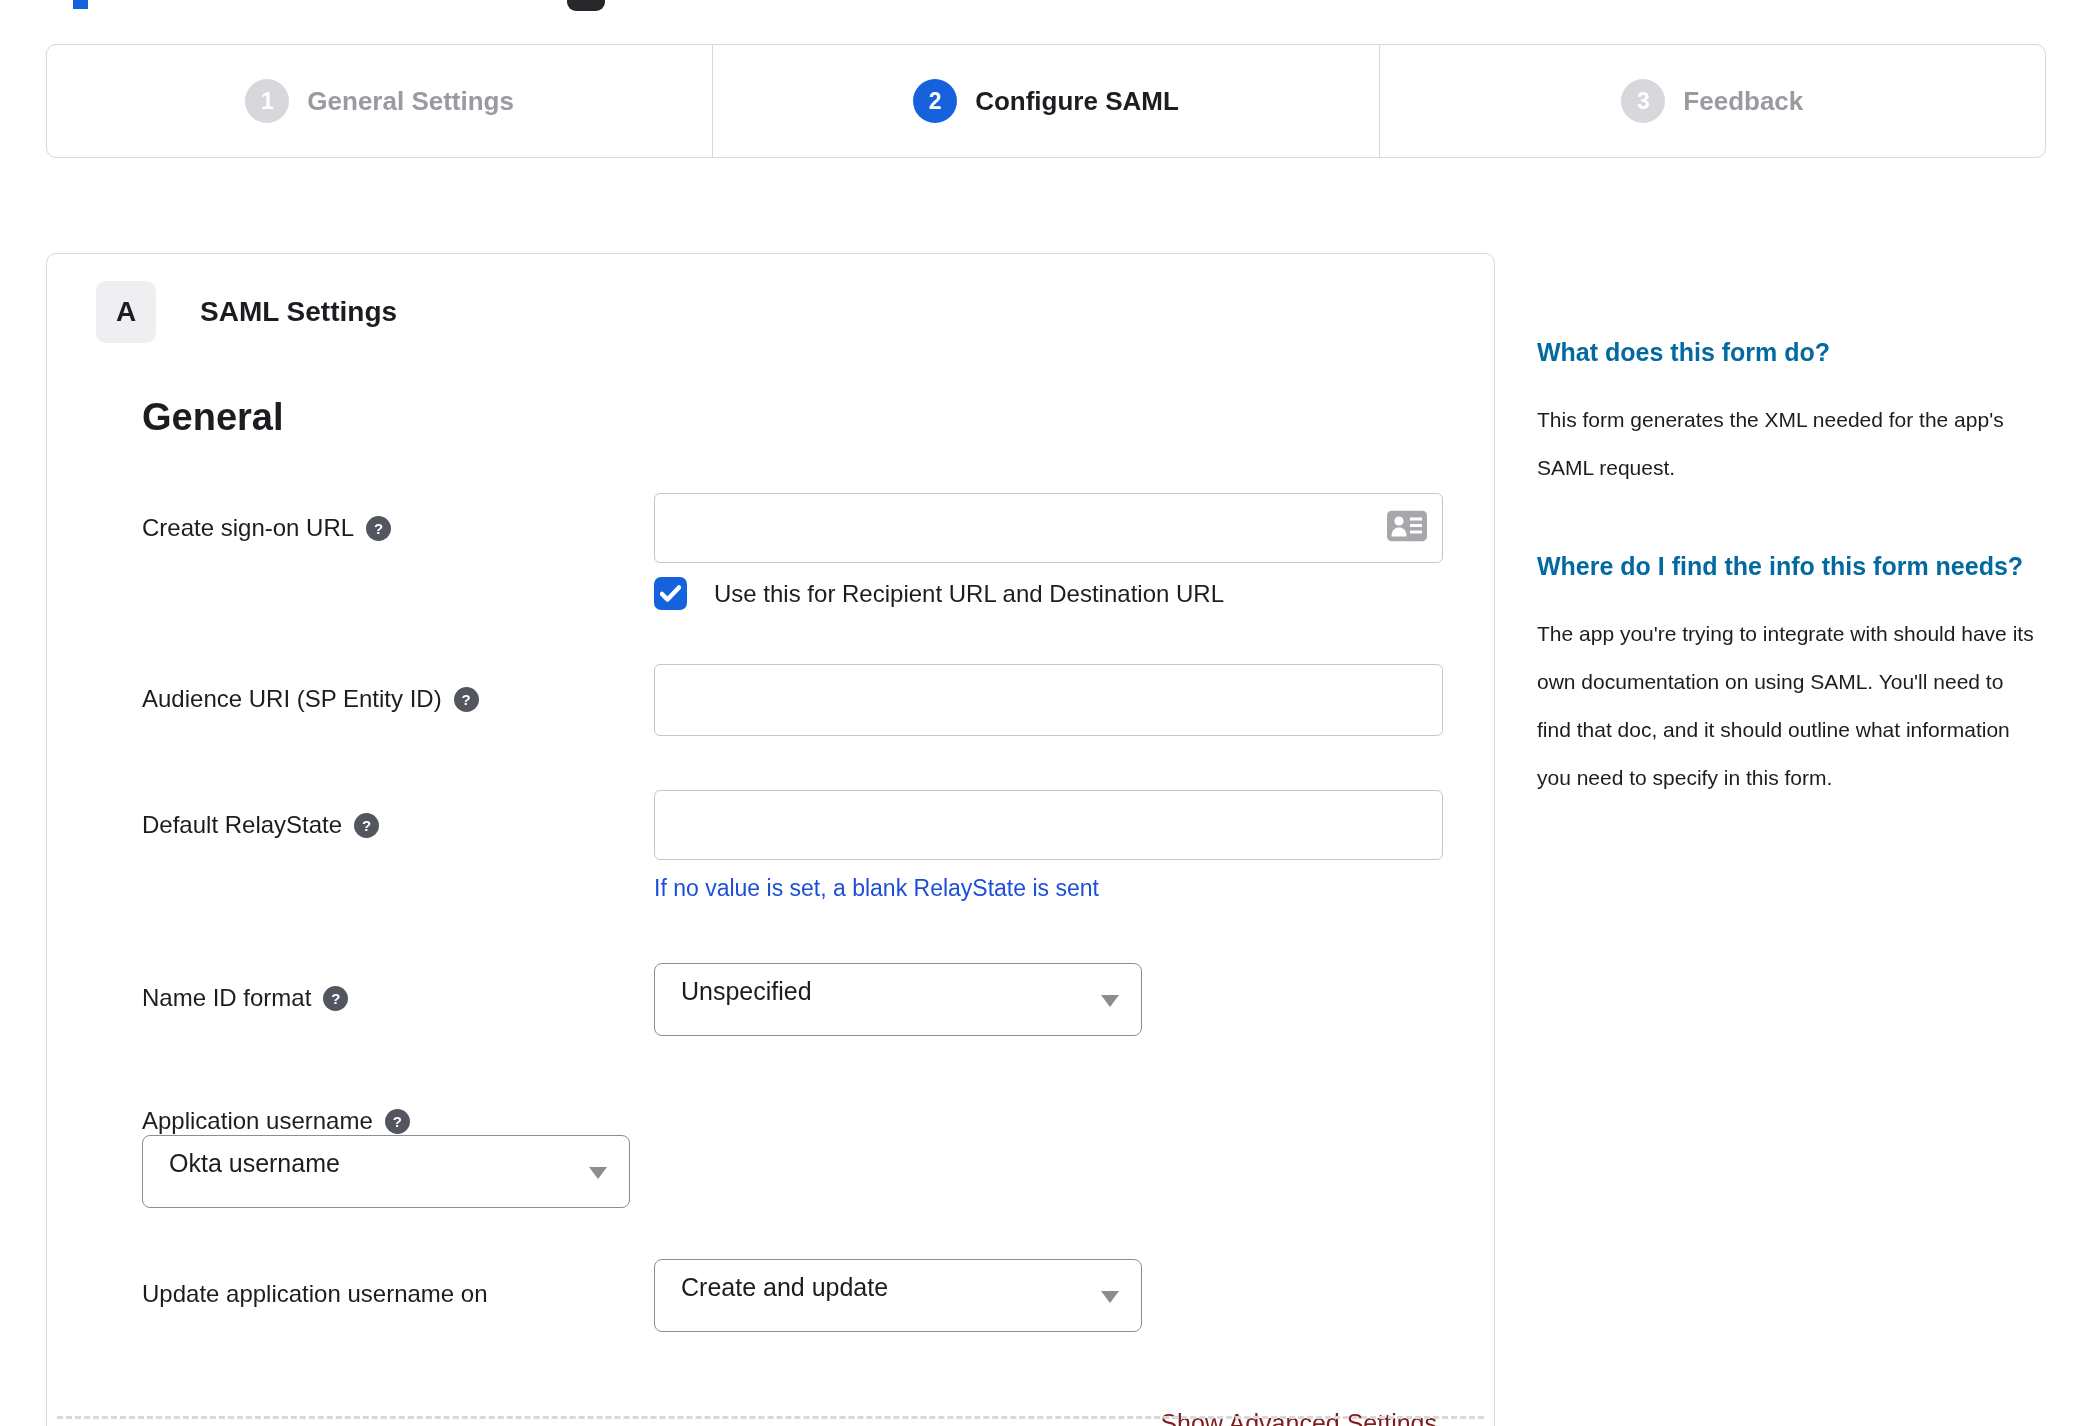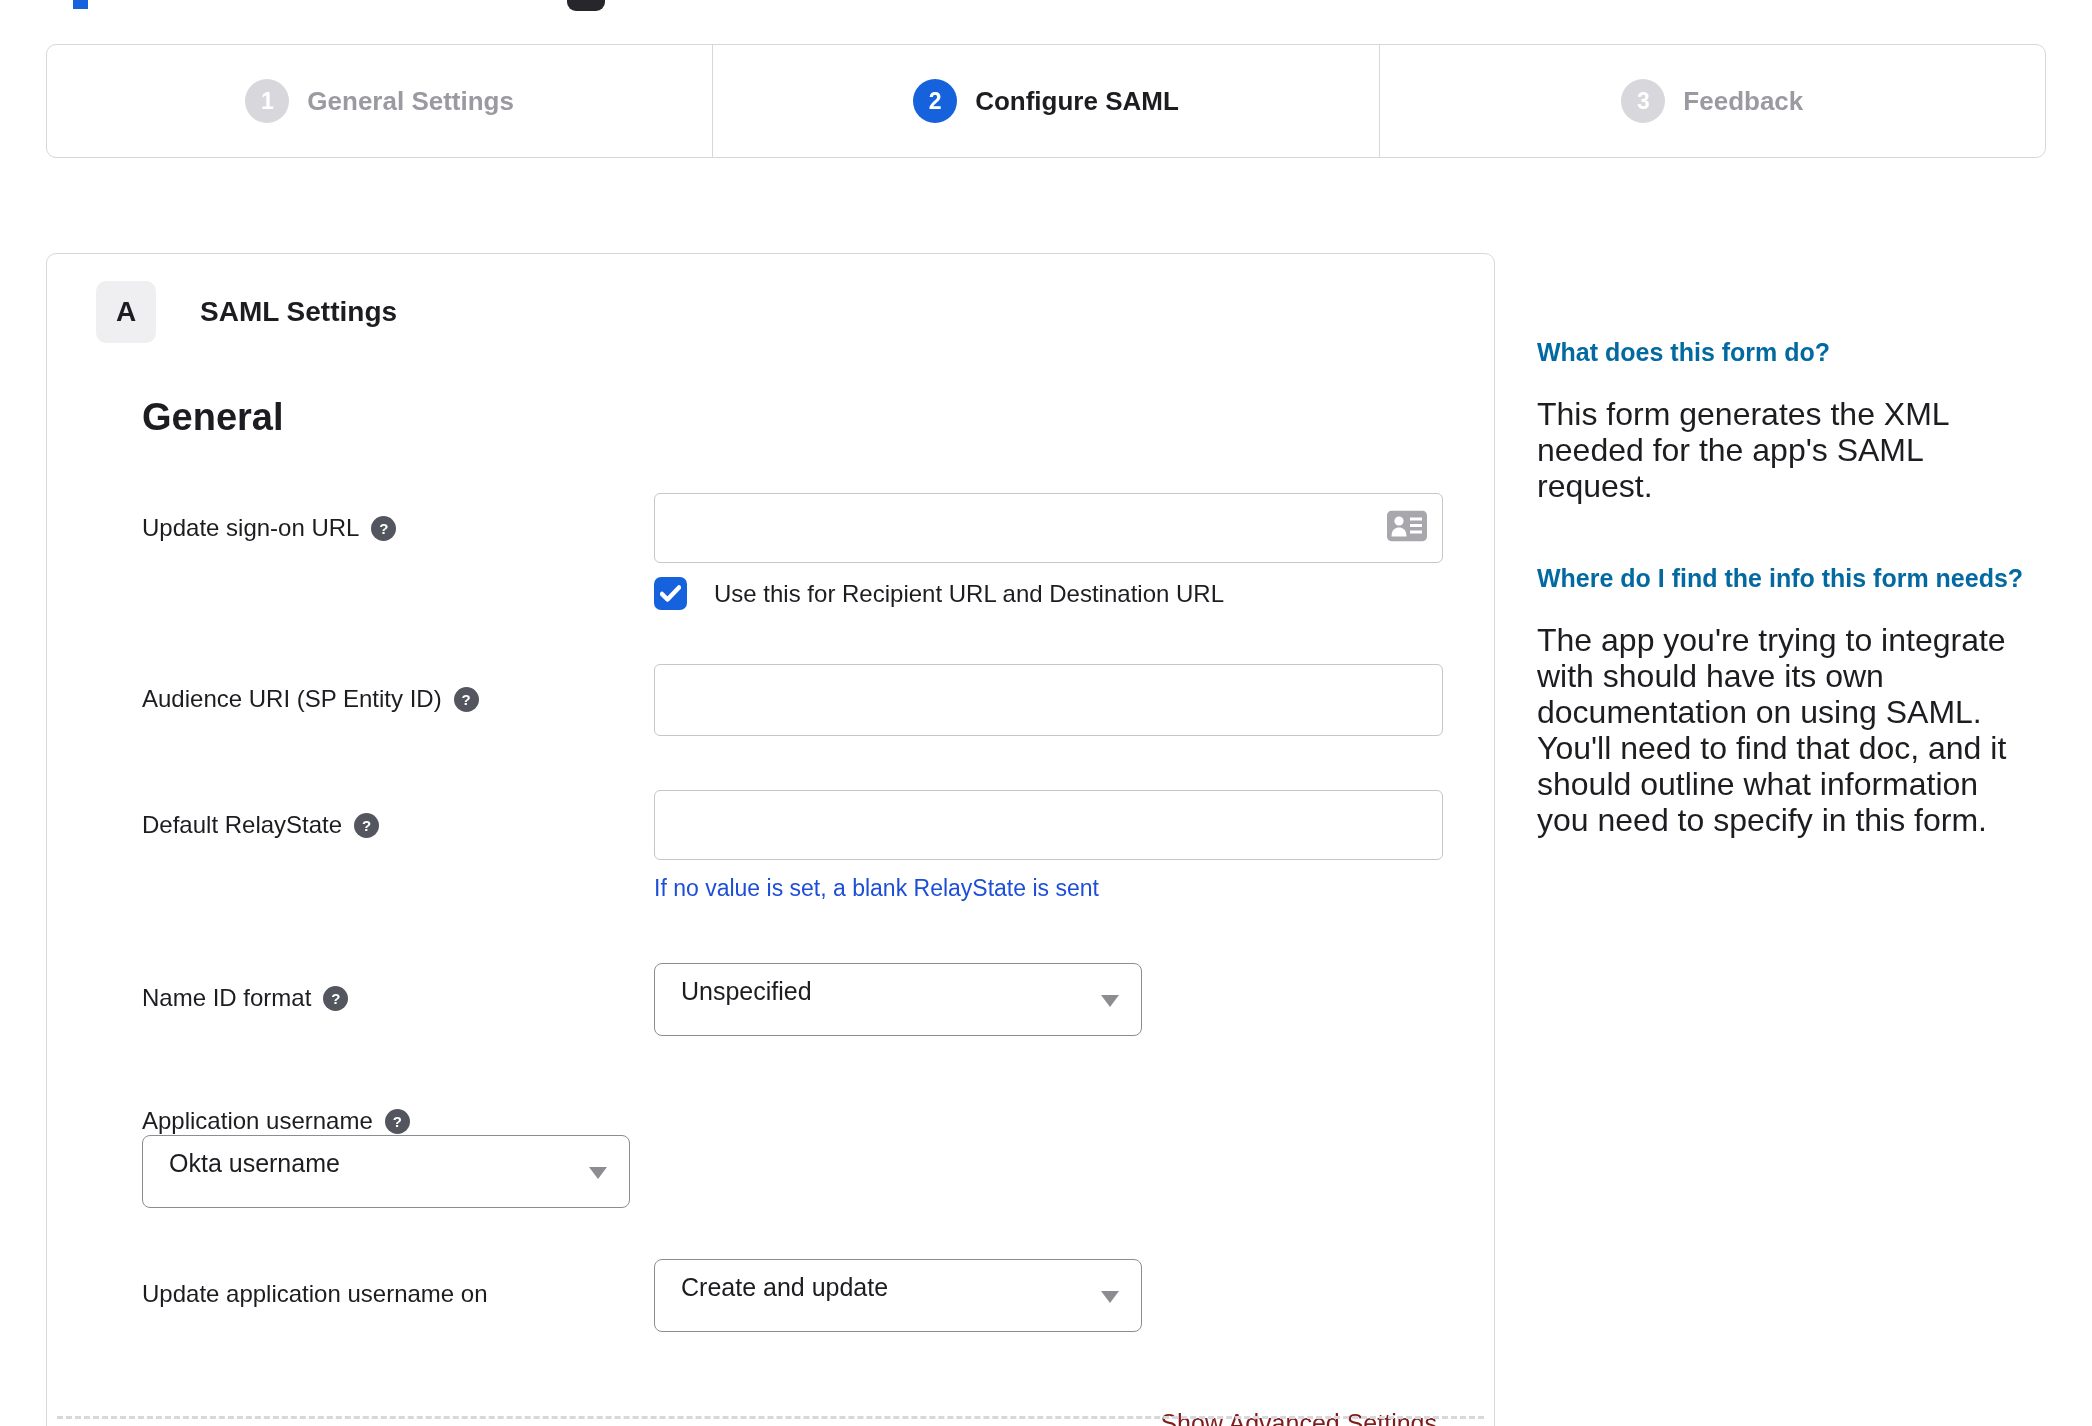--- a/index.html
+++ b/index.html
@@ -67,21 +67,21 @@
                    width:0; height:0; border-left:9px solid transparent;
                    border-right:9px solid transparent; border-top:12px solid #8d8d91; }
 
   .adv-row { margin-top:77px; text-align:right; }
   .adv-link { font-size:25px; font-weight:500; color:#7f1d1d; text-decoration:none;
               cursor:pointer; }
 
   
   .sidebar { position:absolute; left:1537px; top:330px; width:500px; }
   .sb-h { font-size:25px; font-weight:bold; line-height:44px; color:#0369a1; }
-  .sb-p { font-size:32px; line-height:36px; color:#1d1d21; margin-top:22px; }
+  .sb-p { font-size:21px; line-height:48px; color:#1d1d21; margin-top:22px; }
   .sb-sec + .sb-sec { margin-top:52px; }
 </style>
 </head>
 <body>
 
 <div class="frag-blue"></div>
 <div class="frag-dark"></div>
 
 <div class="stepper">
   <div class="step">
@@ -102,21 +102,21 @@
 
   <div class="section-head">
     <div class="section-badge">A</div>
     <div class="section-title">SAML Settings</div>
   </div>
 
   <div class="group-heading">General</div>
 
   <div class="frow">
     <div class="lbl-col">
-      <span>Update sign-on URL</span><span class="help">?</span>
+      <span>Create sign-on URL</span><span class="help">?</span>
     </div>
     <div class="ctl-col">
       <div class="txt-wrap">
         <input class="txt-input" type="text" value="" style="">
         <span class="card-icon">
           <svg width="40" height="31" viewBox="0 0 40 31">
             <rect x="0" y="0" width="40" height="31" rx="5" fill="#a7a7ac"></rect>
             <circle cx="12" cy="10.5" r="4.6" fill="#fff"></circle>
             <path d="M4.5 26 C4.5 19.5 8 17 12 17 C16 17 19.5 19.5 19.5 26 Z" fill="#fff"></path>
             <rect x="23" y="7" width="12" height="3" fill="#fff"></rect>

